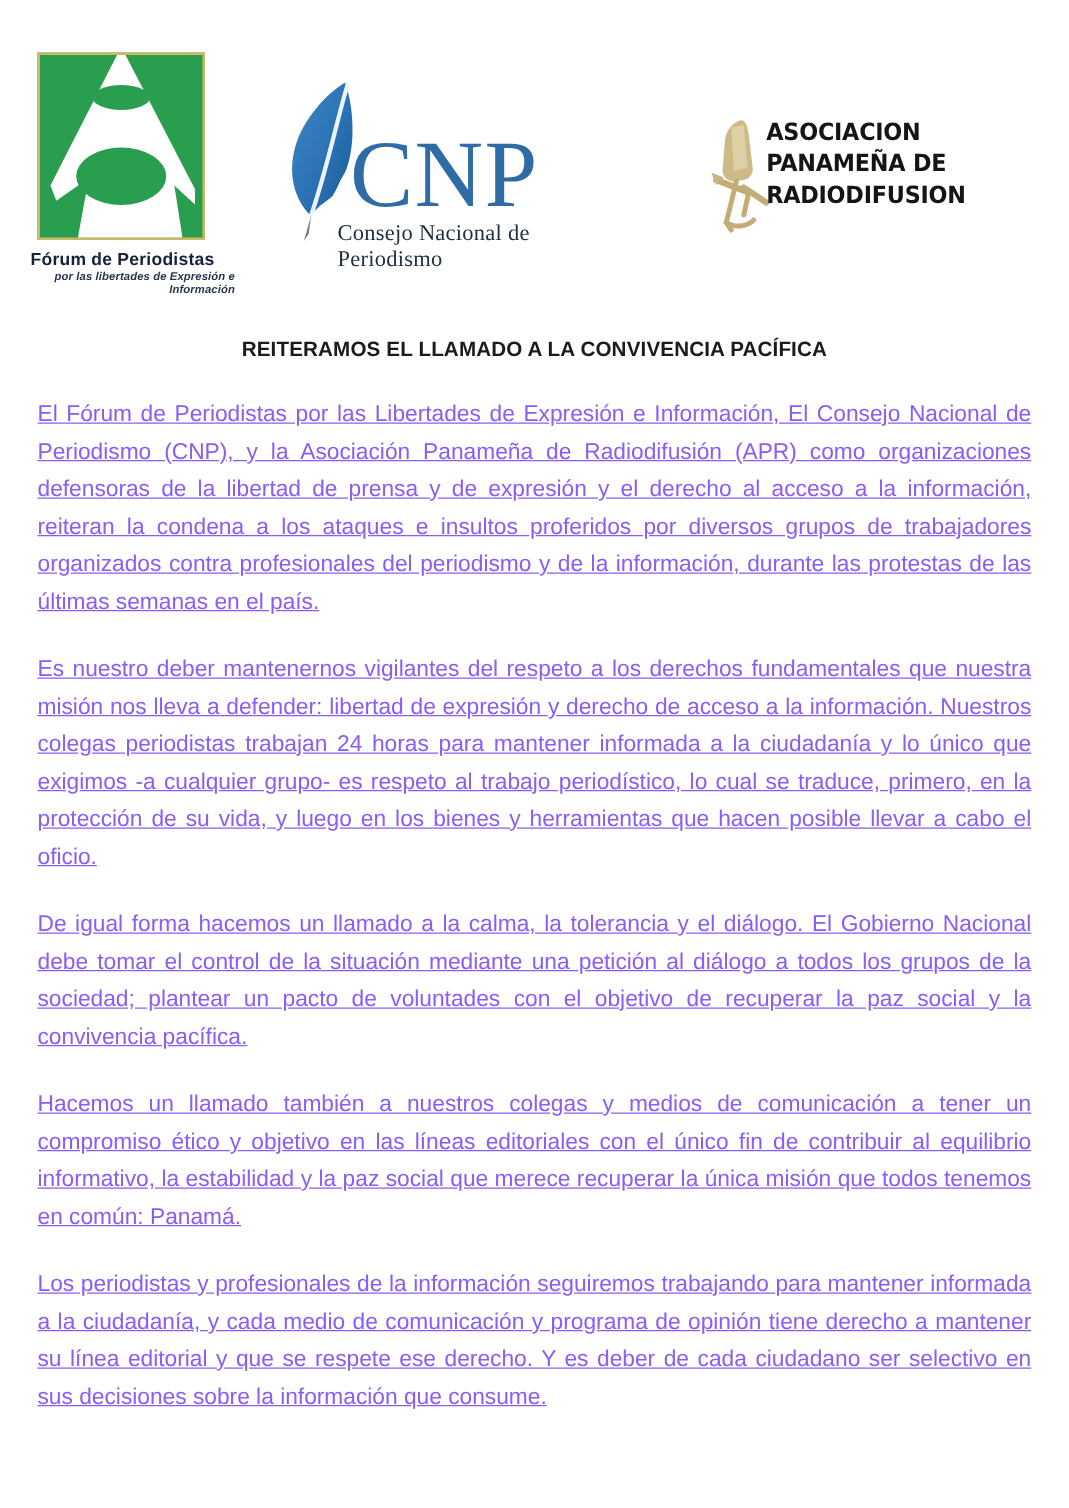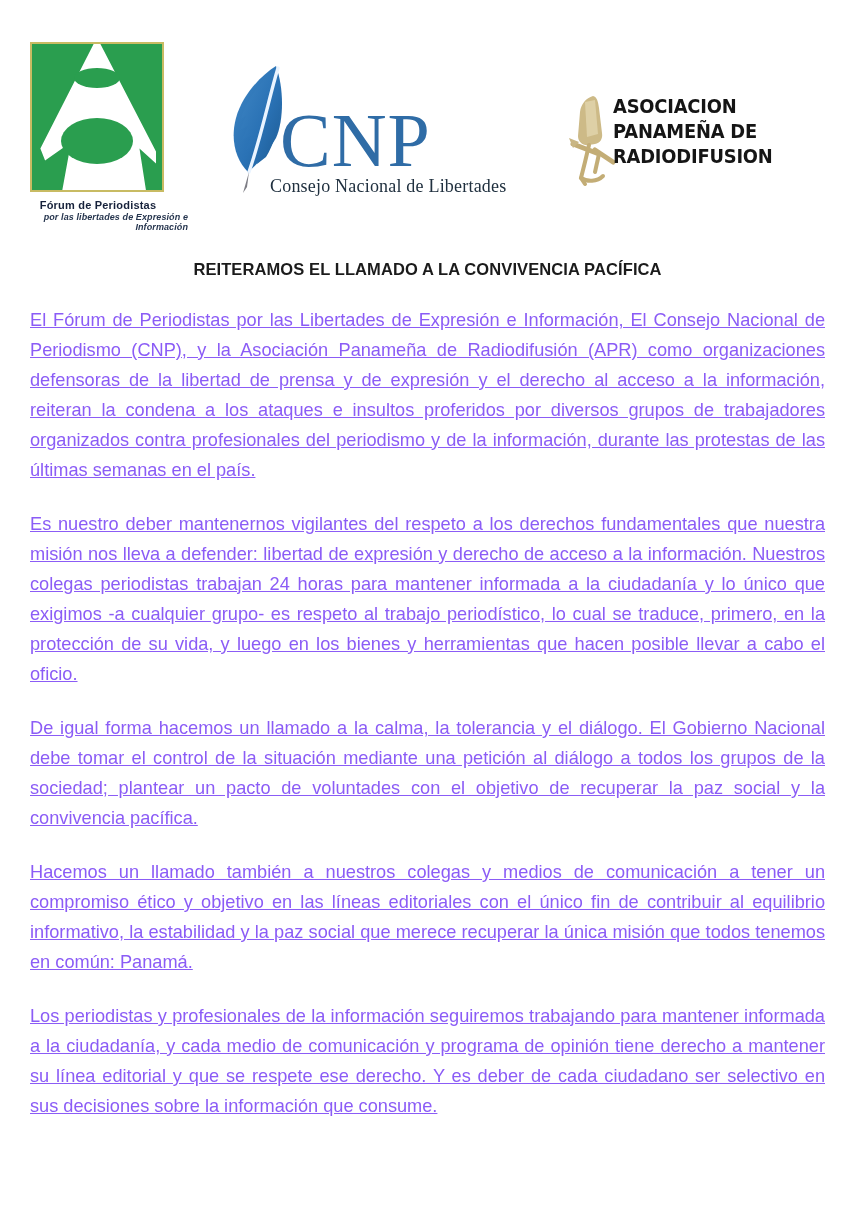--- a/index.html
+++ b/index.html
@@ -71,21 +71,21 @@
     left: 50%;
     top: 74px;
     margin-left: -36px;
     width: 72px;
     height: 46px;
     border-radius: 50%;
     background: #2a9e4f;
   }
   .forum-name {
     margin-top: 7px;
-    font-size: 11px;
+    font-size: 14px;
     font-weight: bold;
     color: #16213a;
     text-align: center;
     letter-spacing: .2px;
   }
   .forum-tag {
     margin-top: 1px;
     font-size: 9px;
     font-style: italic;
     font-weight: bold;
@@ -153,21 +153,21 @@
     font-size: 19px;
     line-height: 25px;
     color: #151515;
     letter-spacing: -0.2px;
     transform: scaleX(0.94);
     transform-origin: left center;
   }
 
   
   .doc-title {
-    margin: 10px 0 0 0;
+    margin: 21px 0 0 0;
     text-align: center;
     font-size: 16.5px;
     font-weight: bold;
     color: #1b1b1b;
     letter-spacing: .1px;
   }
   .doc-body {
     margin: 26px 30px 0 30px;
   }
   .doc-body p {
@@ -207,21 +207,21 @@
       <path d="M64 6 C48 16 30 36 24 58 C18 80 24 100 36 112
                C46 104 56 92 64 78
                C72 60 72 28 64 6 Z" fill="url(#fthg)"></path>
       <path d="M62 10 C50 20 34 40 29 59 L34 56 L28 70 L36 66 L30 80 L39 76
                L34 90 L43 85 L39 98 L48 92 L45 104 L54 97
                C62 84 70 62 68 34 Z" fill="url(#fthg)"></path>
       <path d="M66 8 C58 34 50 74 37 112" stroke="#eaf4ff" stroke-width="3.4" fill="none" stroke-linecap="round"></path>
       <path d="M37 112 L33 126 L31 133 L35 127 Z" fill="#7d7d85"></path>
     </svg>
     <div class="cnp-word">CNP</div>
-    <div class="cnp-sub">Consejo Nacional de Libertades</div>
+    <div class="cnp-sub">Consejo Nacional de Periodismo</div>
   </div>
 
   <div class="apr-logo">
     <svg class="apr-mark" width="56" height="96" viewBox="0 0 56 96">
       <path d="M28 4 C21 6 16 12 15 20 L13 44 C13 50 18 54 24 53 L30 52
                C35 51 38 47 37 41 L34 16 C33 9 32 5 28 4 Z" fill="#cdba87"></path>
       <path d="M20 10 L30 8 L33 42 L22 45 Z" fill="#ded0a6"></path>
       <path d="M24 53 L20 70 L16 86 L20 92" stroke="#c3ad76" stroke-width="4" fill="none" stroke-linecap="round"></path>
       <path d="M8 52 L34 62" stroke="#c3ad76" stroke-width="5" stroke-linecap="round"></path>
       <path d="M30 58 L48 70" stroke="#c3ad76" stroke-width="5" stroke-linecap="round"></path>

